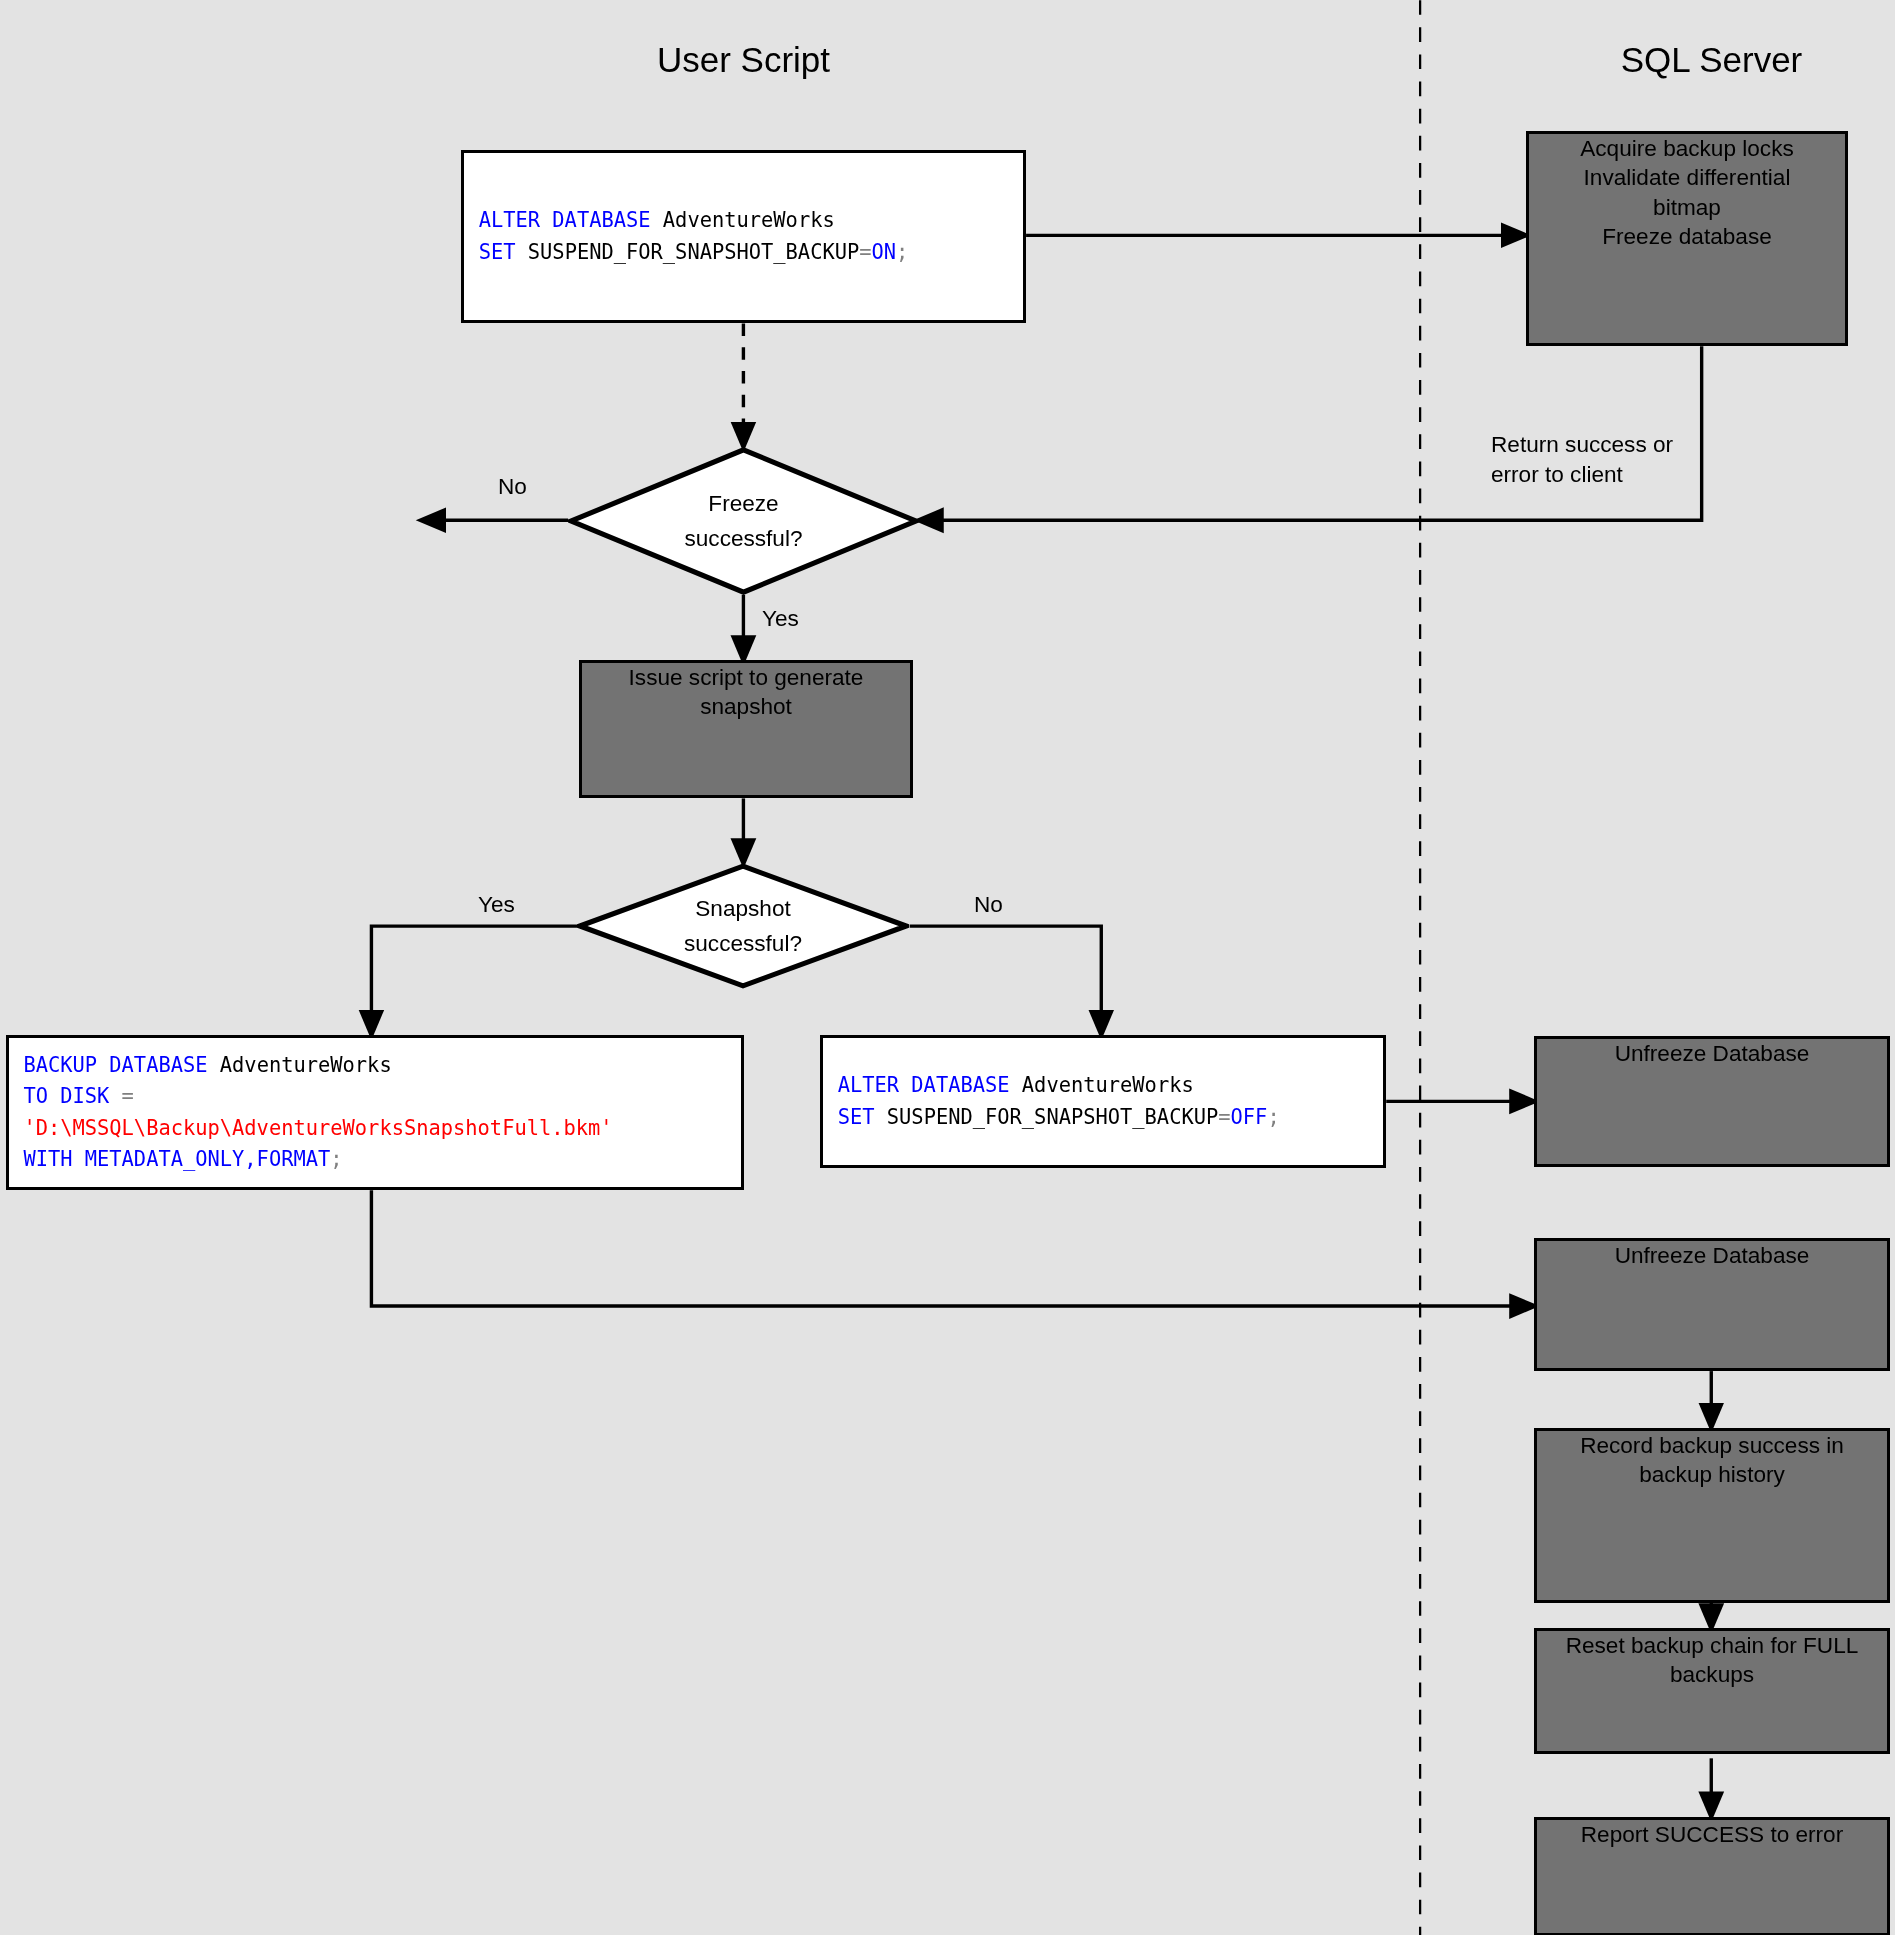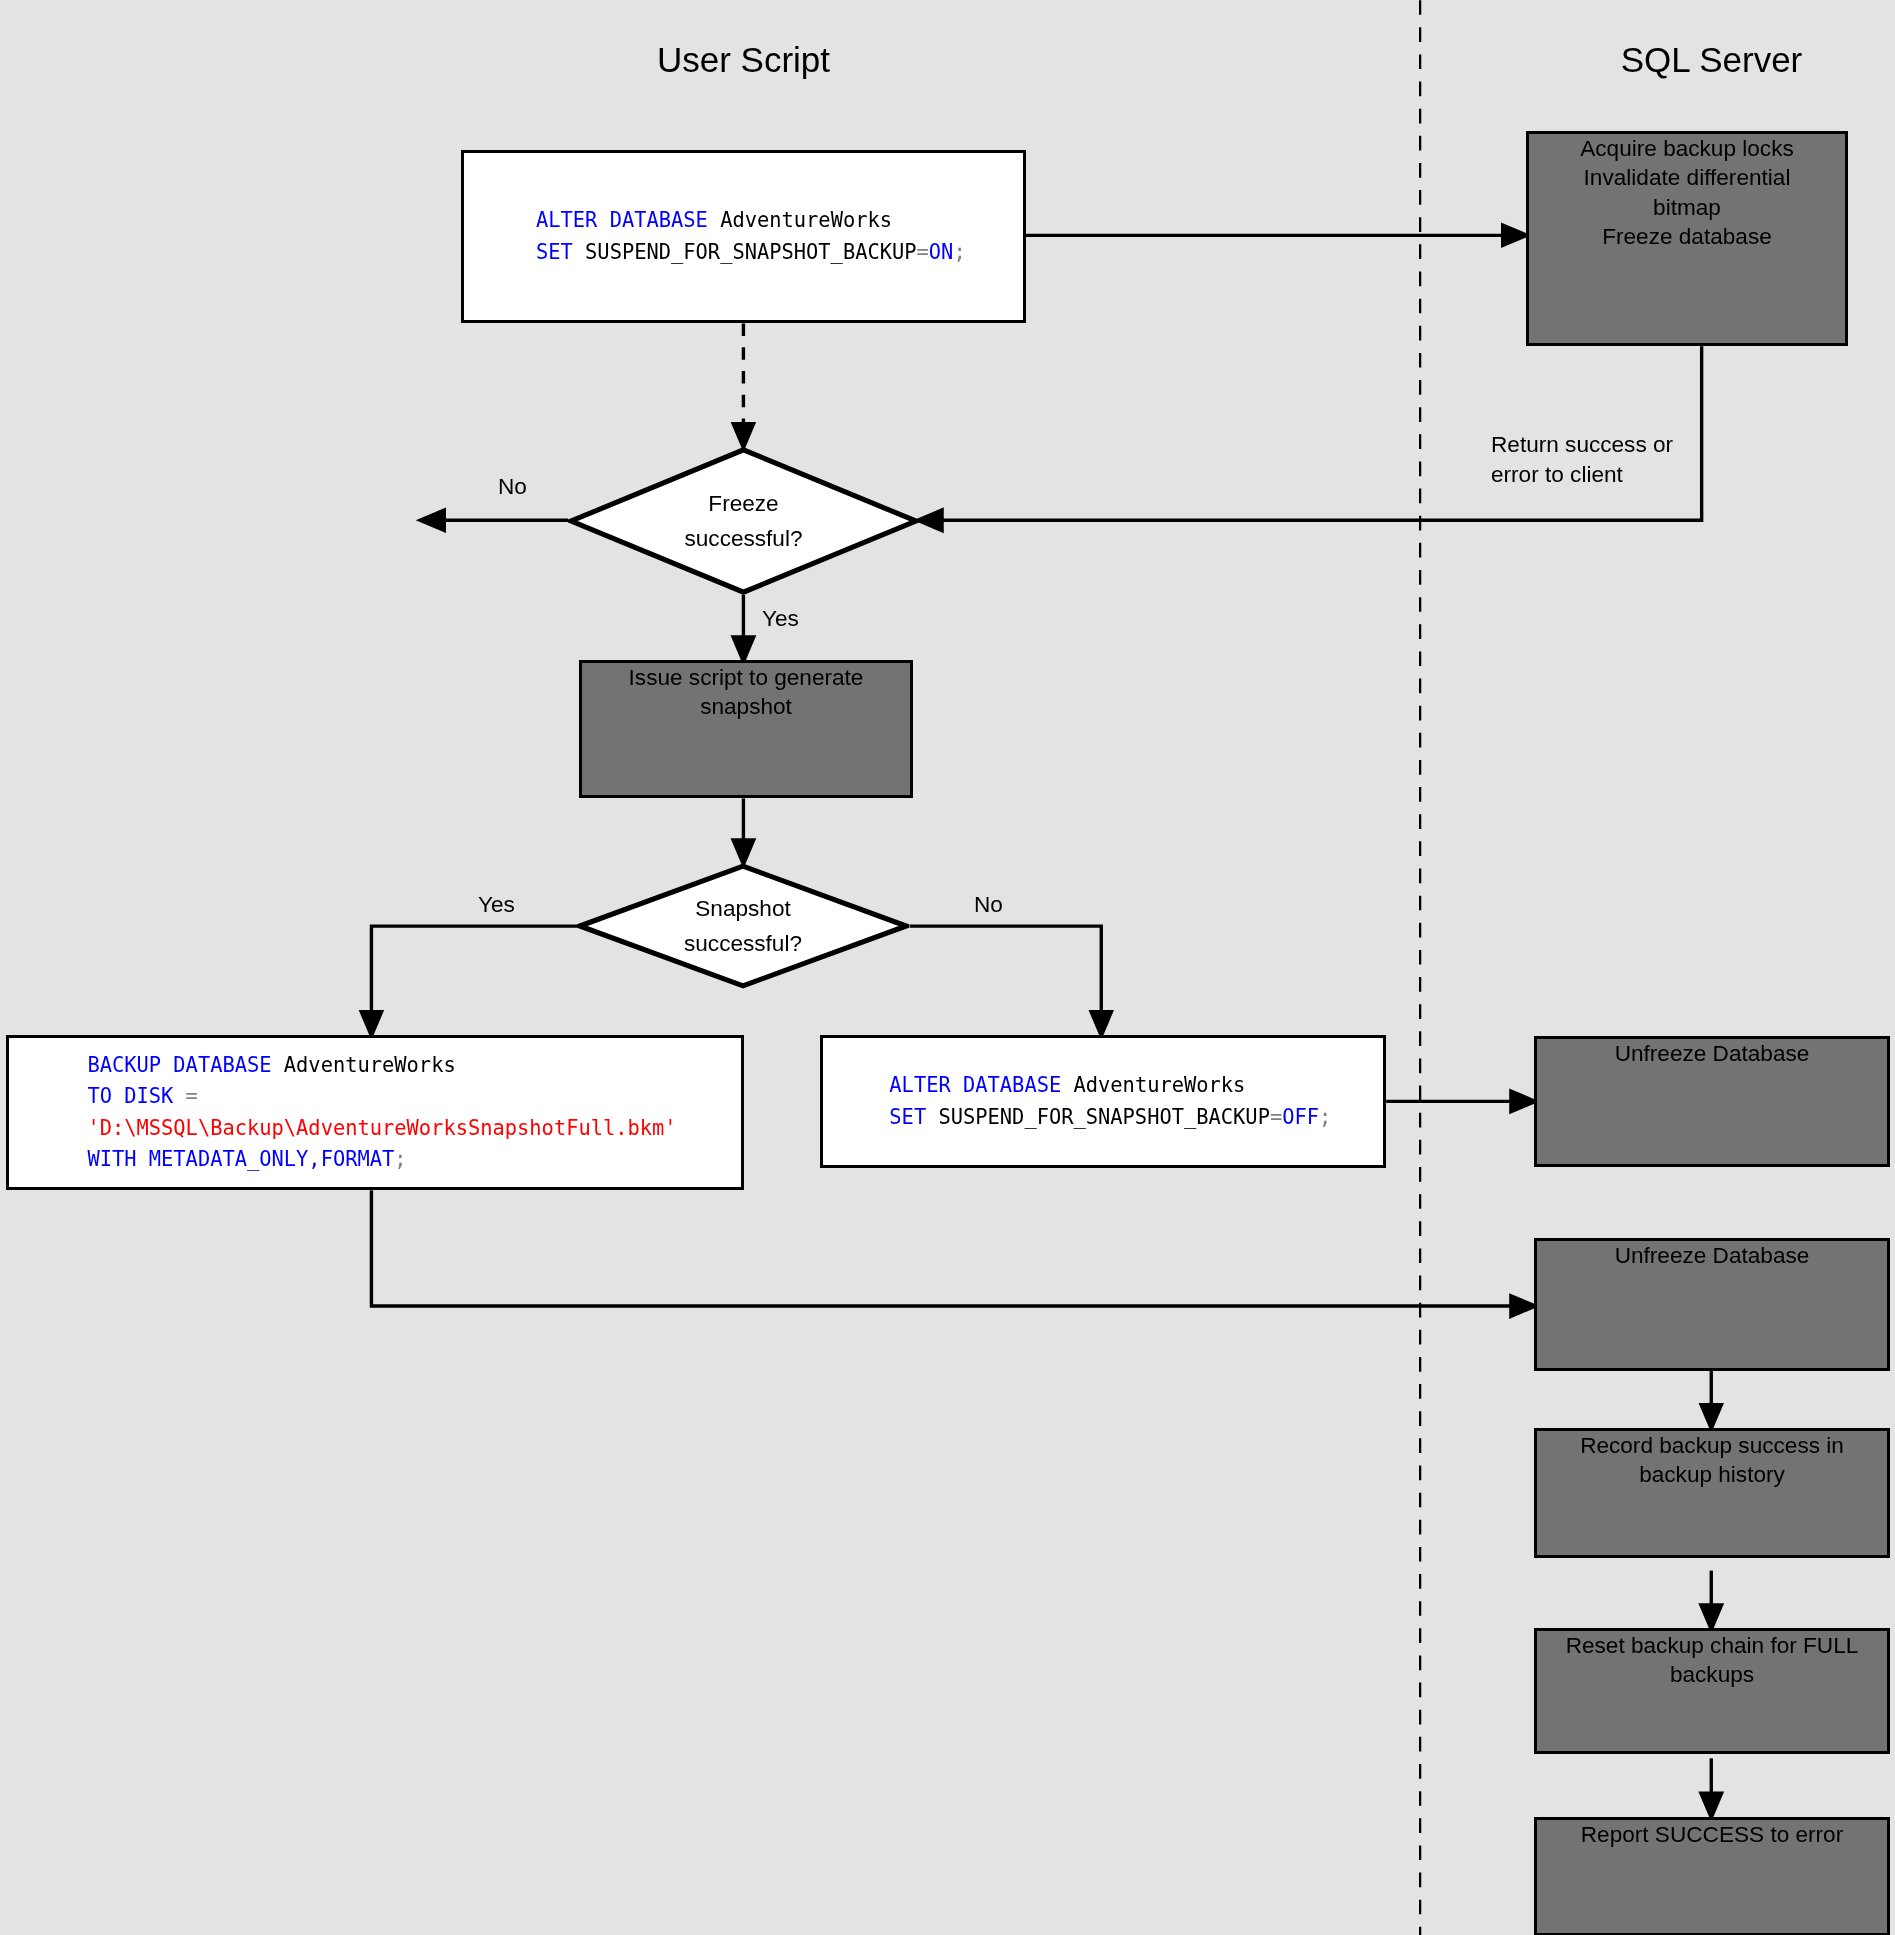--- a/index.html
+++ b/index.html
@@ -44,21 +44,21 @@
     color: #000;
   }
   .node .txt { width: 100%; padding: 0 8px; box-sizing: border-box; }
   .code-node {
     position: absolute;
     background: #ffffff;
     border: 3.4px solid #000000;
     box-sizing: border-box;
     display: flex;
     align-items: center;
-    justify-content: center;
+    justify-content: flex-start;
     font-family: "DejaVu Sans Mono", monospace;
     font-size: 20.4px;
     line-height: 1.52;
     color: #000;
     white-space: pre;
   }
   .code-node pre {
     margin: 0;
     padding: 0 0 0 14.7px;
     font-family: "DejaVu Sans Mono", monospace;
@@ -202,21 +202,21 @@
   </div>
 
   <div class="node" style="left:1534px; top:1036px; width:356px; height:131px;">
     <div class="txt">Unfreeze Database</div>
   </div>
 
   <div class="node" style="left:1534px; top:1238px; width:356px; height:133px;">
     <div class="txt">Unfreeze Database</div>
   </div>
 
-  <div class="node" style="left:1534px; top:1428px; width:356px; height:130px;">
+  <div class="node" style="left:1534px; top:1428px; width:356px; height:175px;">
     <div class="txt" style="white-space:pre-line;">Record backup success in
 backup history</div>
   </div>
 
   <div class="node" style="left:1534px; top:1628px; width:356px; height:126px;">
     <div class="txt" style="white-space:pre-line;">Reset backup chain for FULL
 backups</div>
   </div>
 
   <div class="node" style="left:1534px; top:1817px; width:356px; height:119px;">

